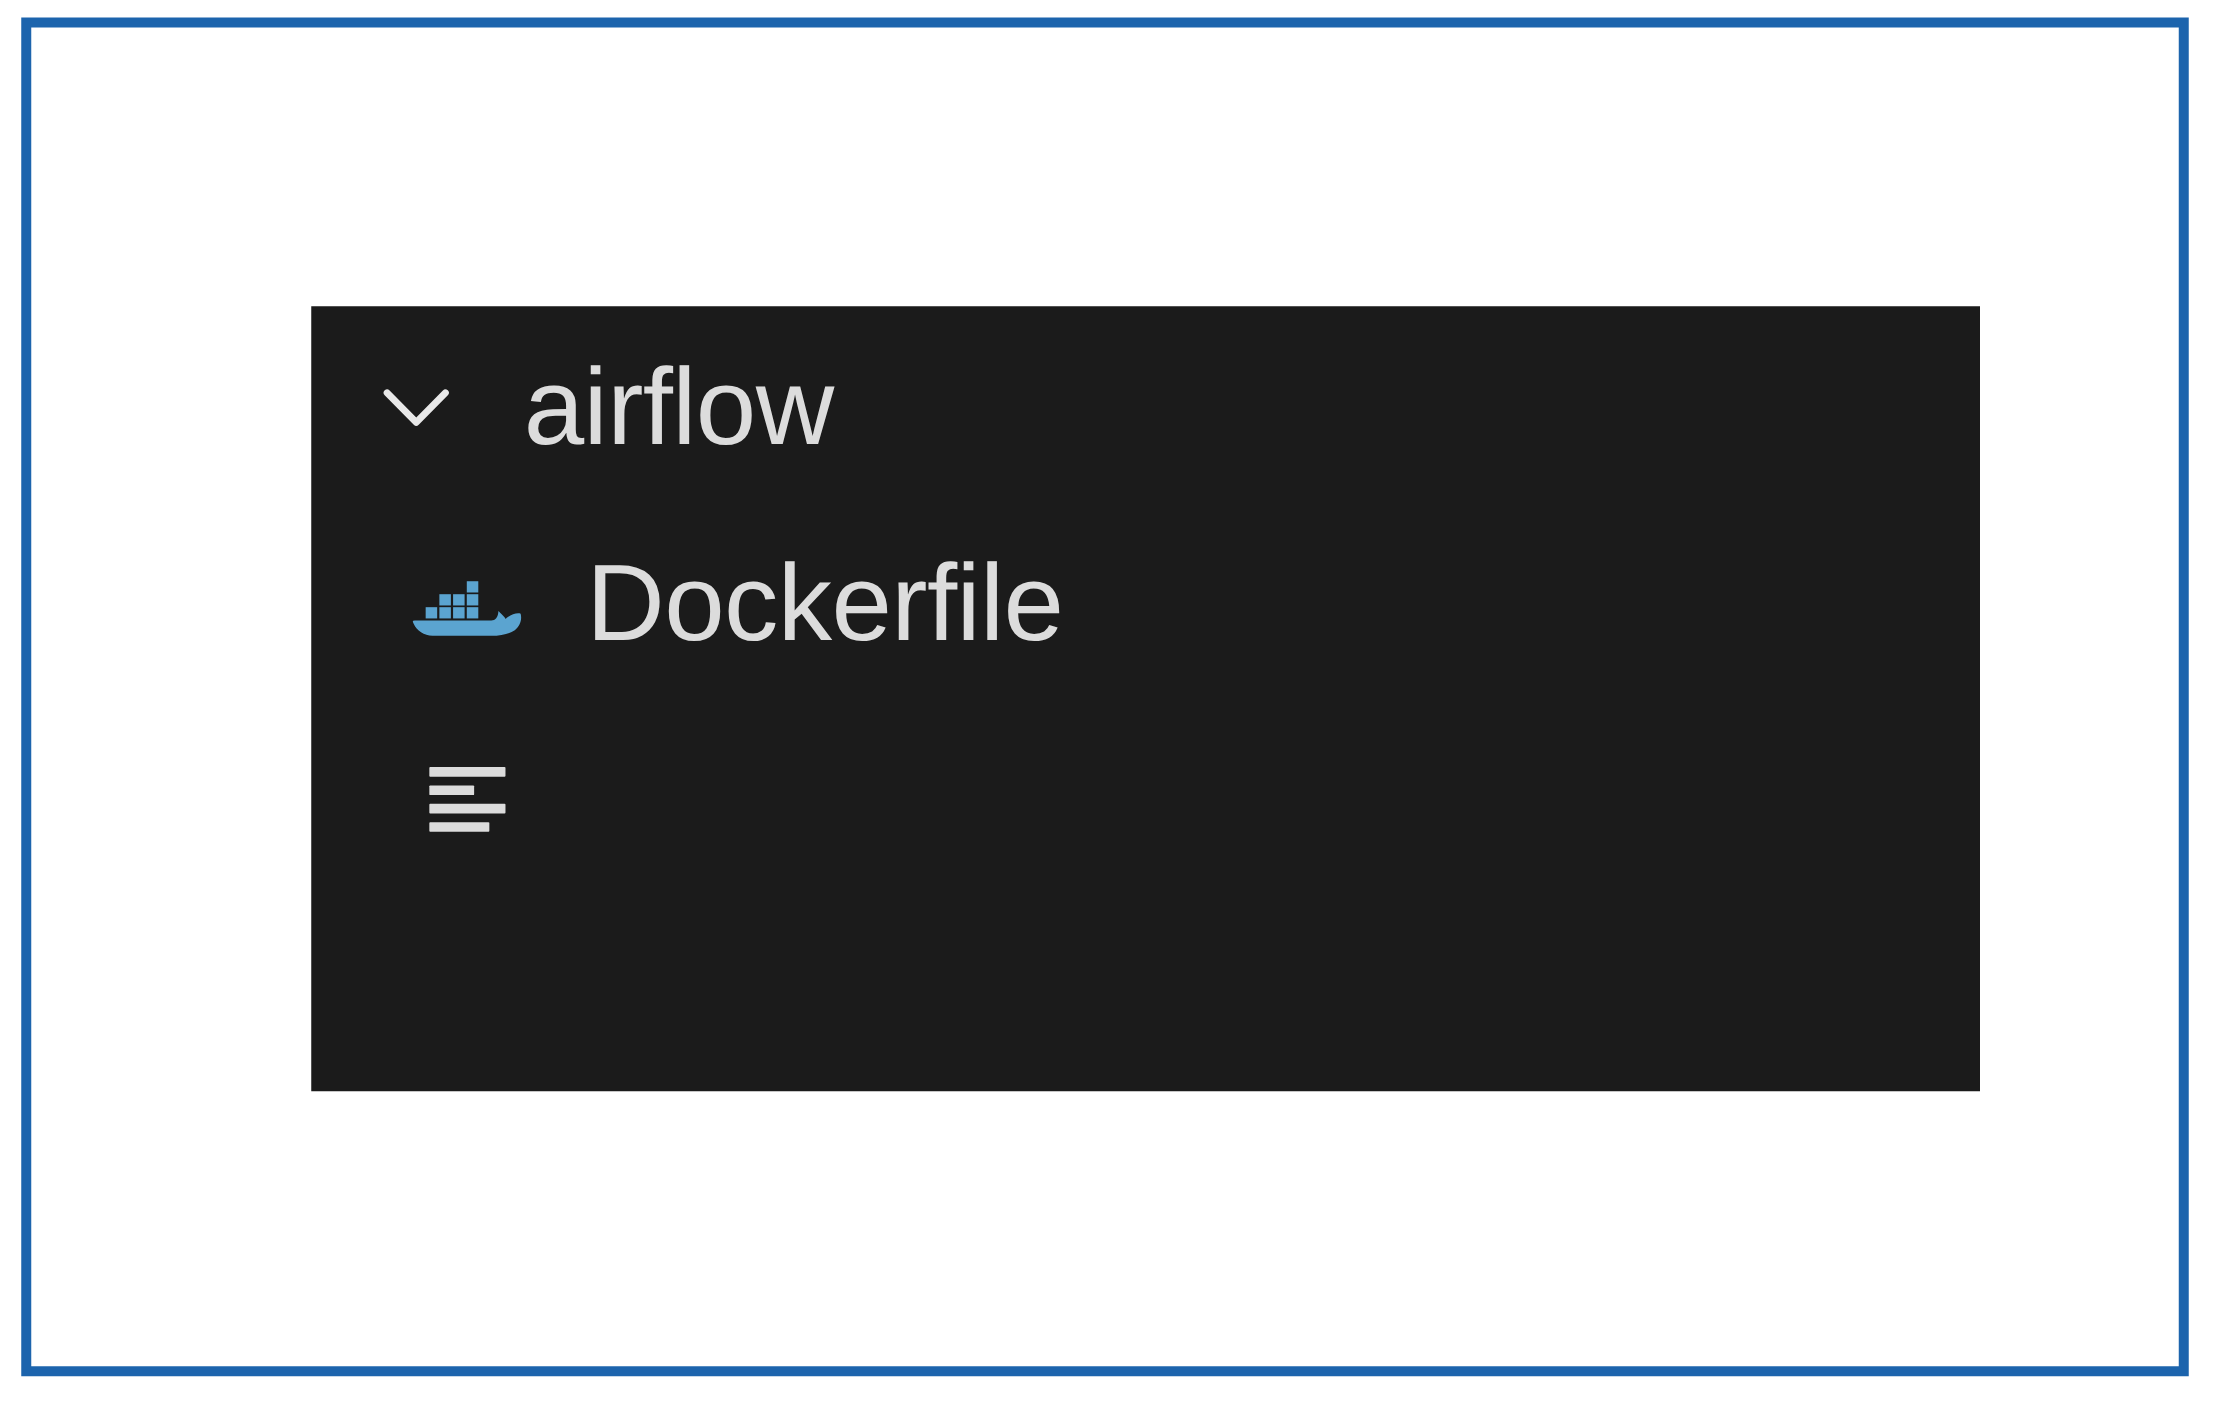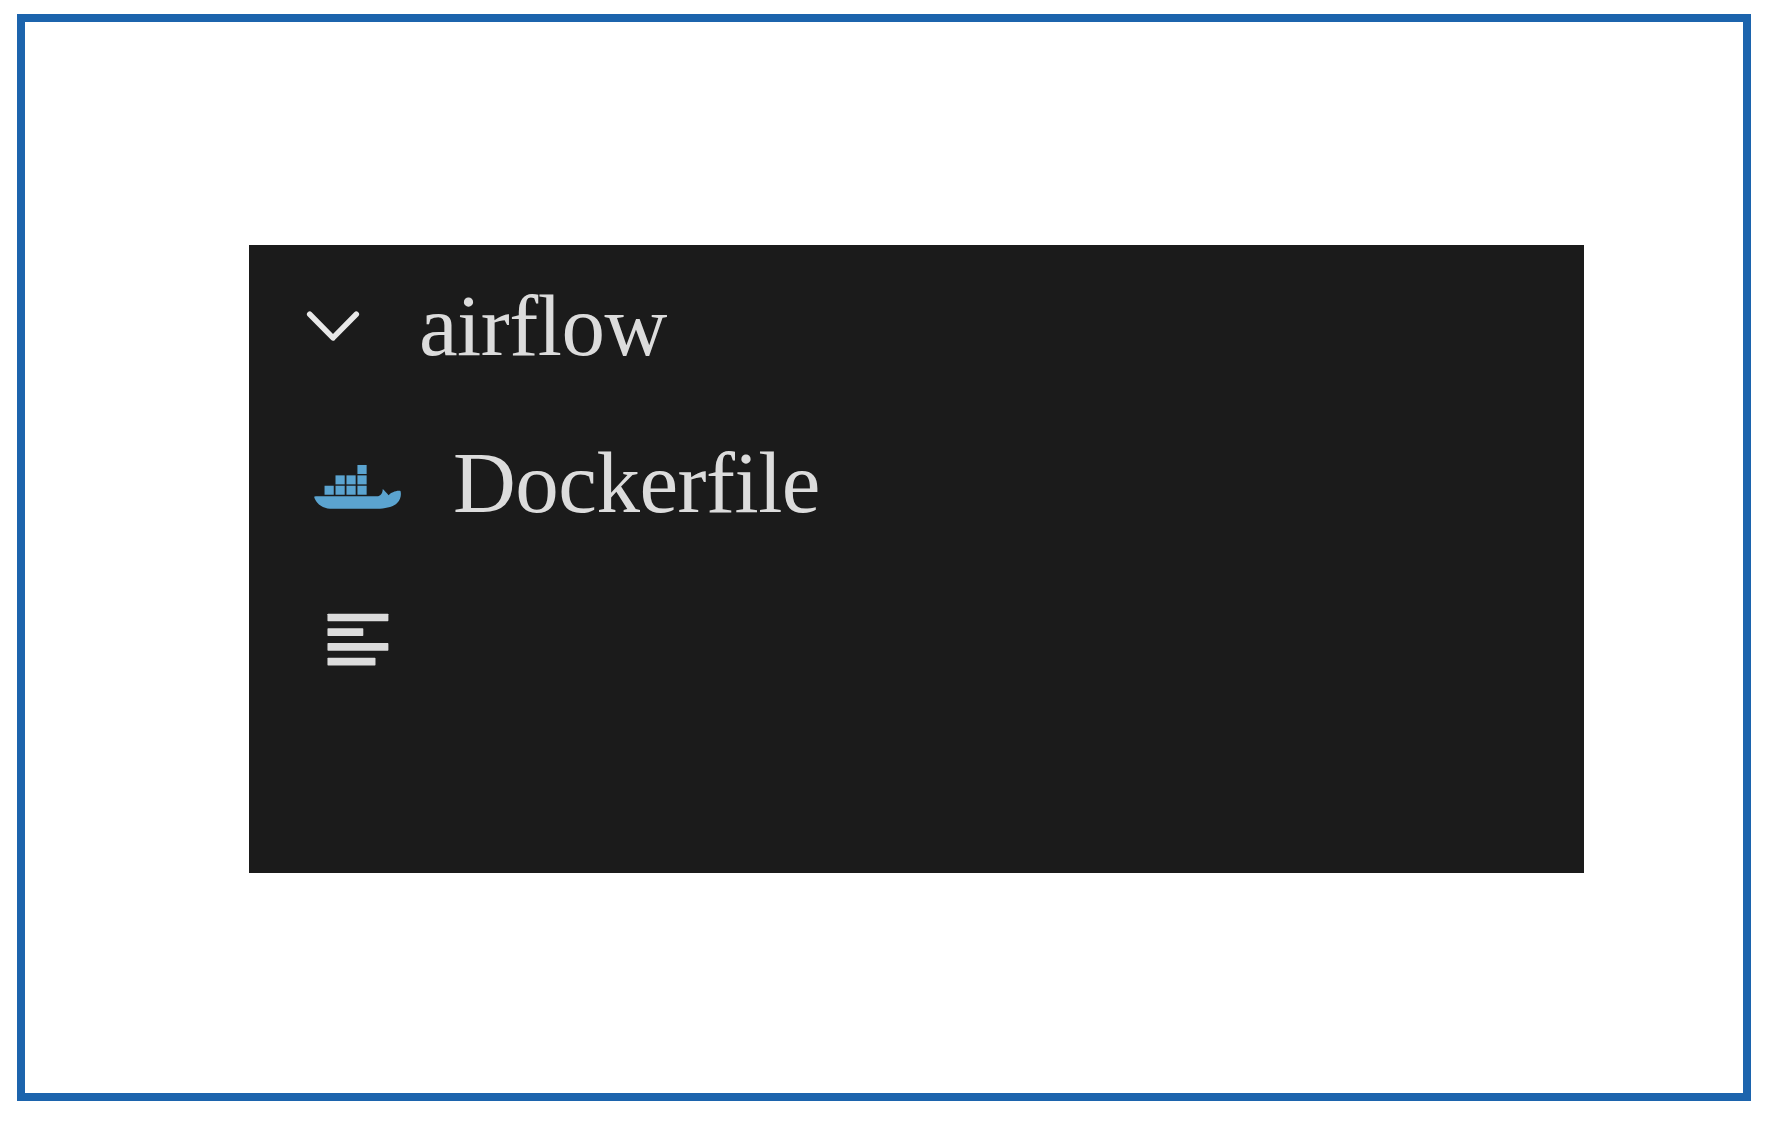--- a/index.html
+++ b/index.html
@@ -42,39 +42,38 @@
     position: relative;
     display: flex;
     align-items: center;
     height: 150px;
     color: #d8d8d8;
     cursor: pointer;
     user-select: none;
   }
 
   .tree-row.row-folder { padding-left: 36px; height: 160px; }
-  .tree-row.row-file   { padding-left: 62px; height: 155px; }
+  .tree-row.row-file   { padding-left: 78px; height: 155px; }
 
   .row-icon {
     flex: 0 0 auto;
     display: flex;
     align-items: center;
     justify-content: center;
     width: 96px;
     height: 96px;
   }
 
   .row-label {
     font-size: 87px;
     line-height: 1;
     letter-spacing: -0.5px;
     color: #dcdcdc;
     white-space: nowrap;
     font-weight: 400;
-    font-family: Liberation Serif, serif;
   }
 
   .row-folder .row-label { margin-left: 38px; }
   .row-file   .row-label { margin-left: 46px; }
 
   .icon-svg { display: block; }
 </style>
 </head>
 <body>
 

